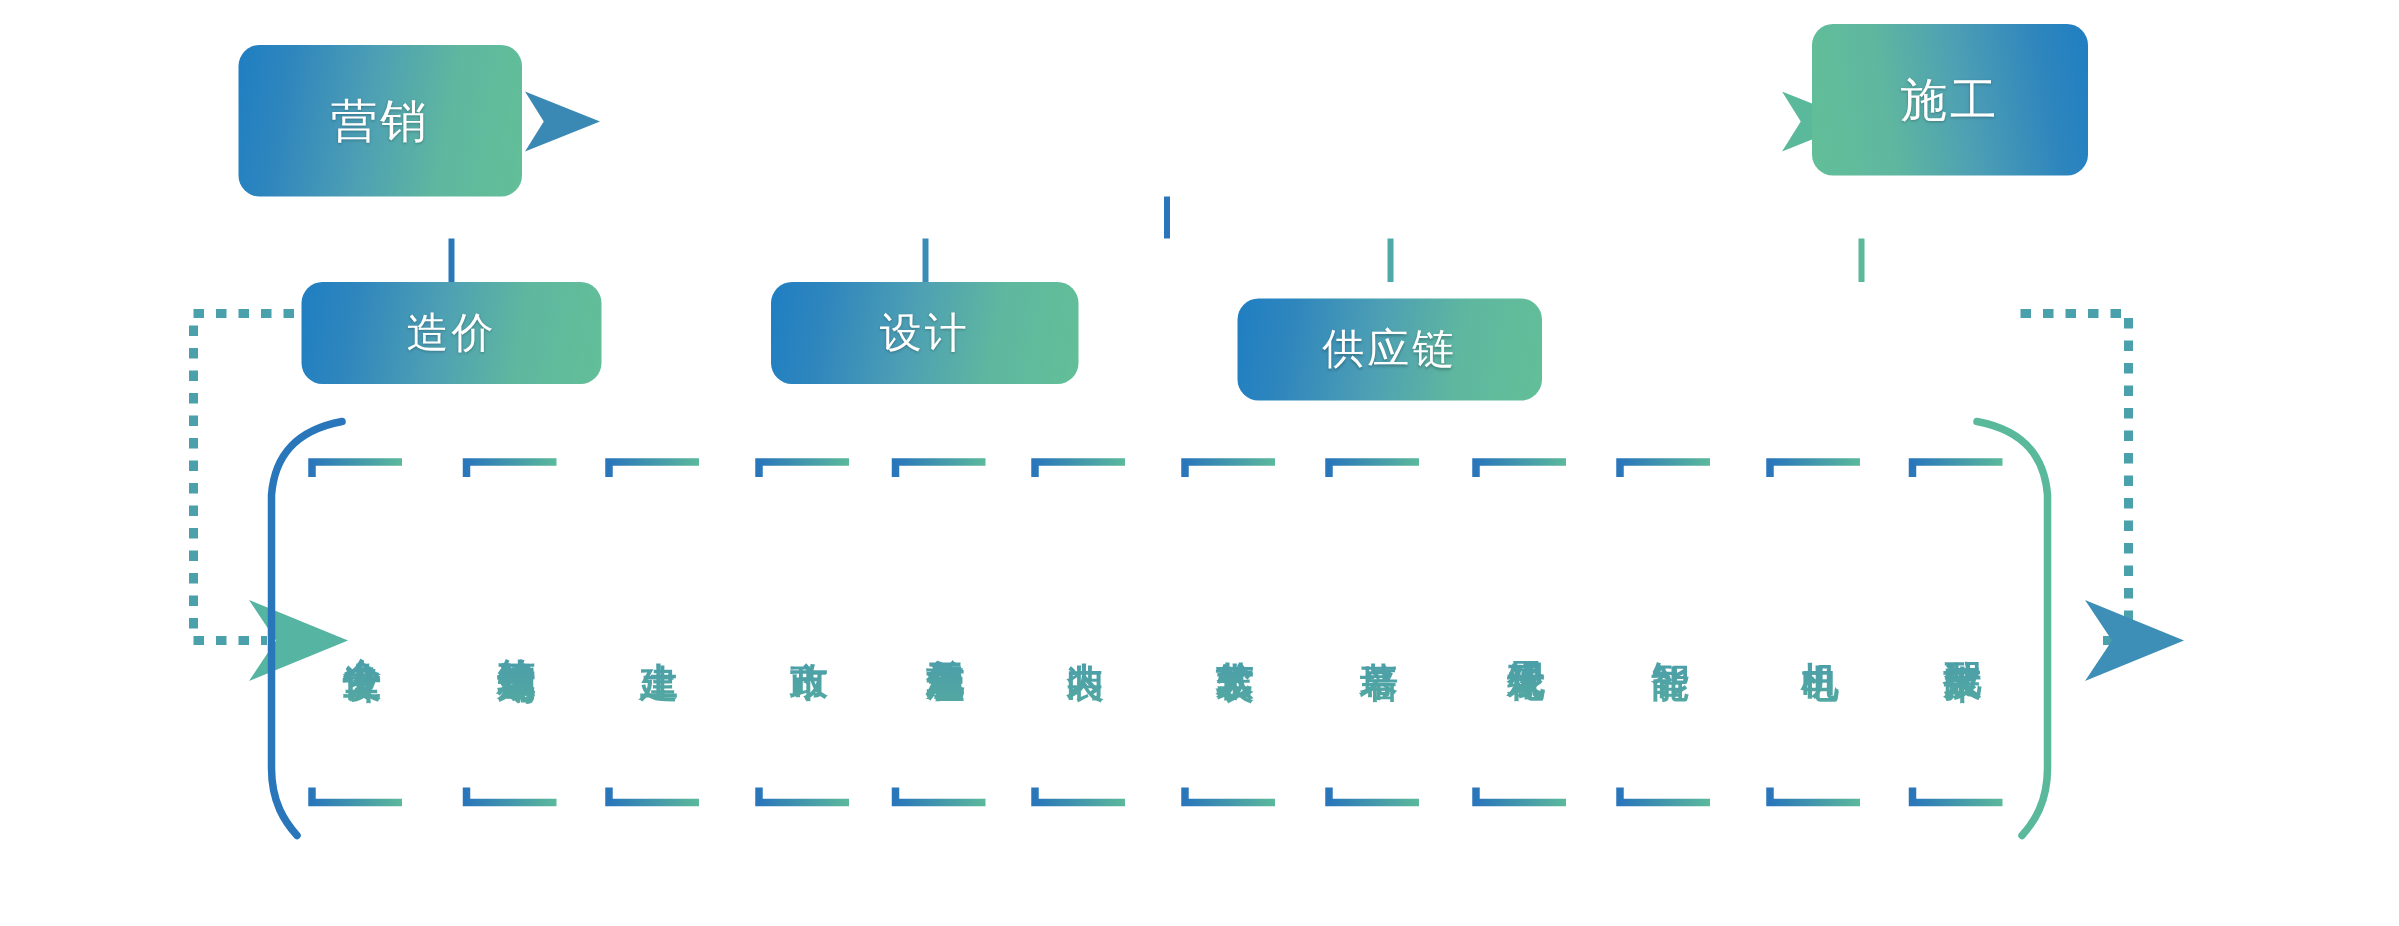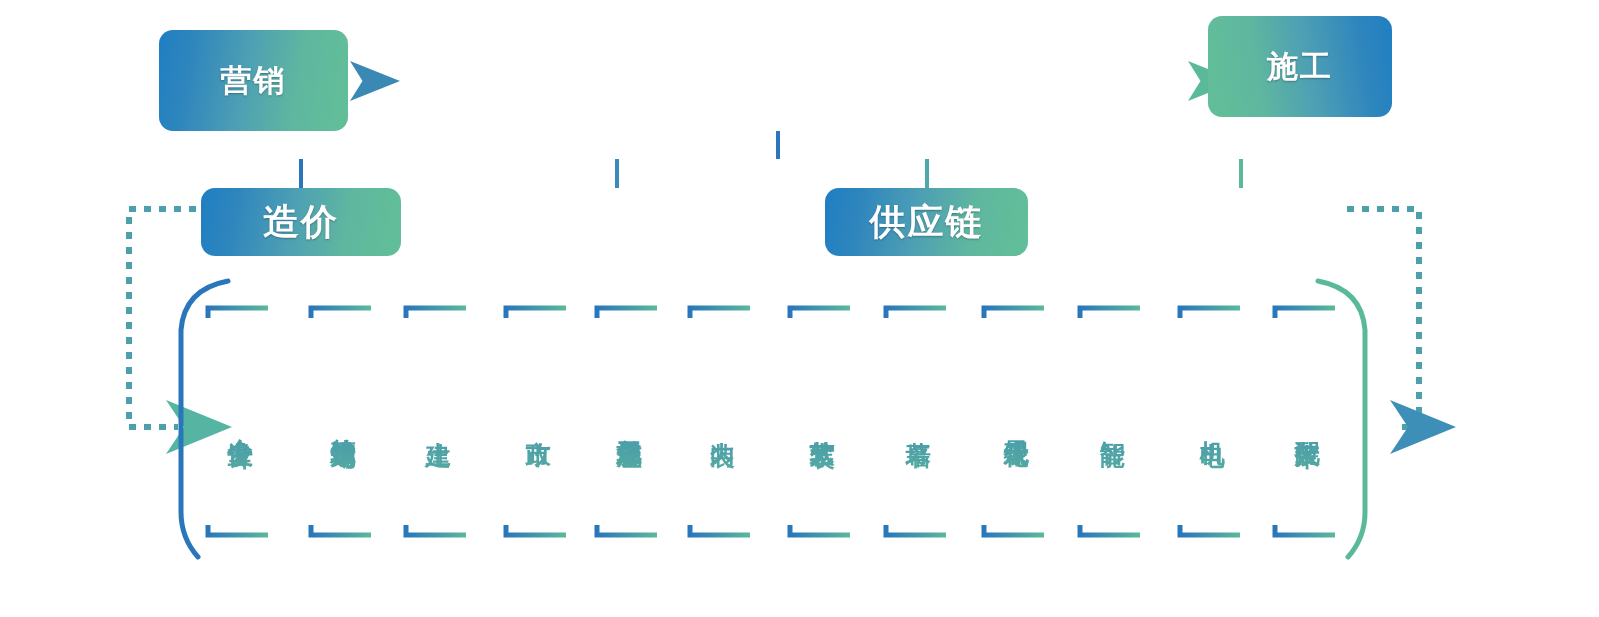--- a/index.html
+++ b/index.html
@@ -1,33 +1,33 @@
 <!DOCTYPE html>
 <html><head>
 <meta charset="utf-8">
 <style>
   html,body{margin:0;padding:0;background:#ffffff;}
   body{width:1599px;height:617px;font-family:"Liberation Serif","DejaVu Serif",serif;overflow:hidden;}
   #stage{position:relative;width:1599px;height:617px;}
   svg.layer{position:absolute;left:0;top:0;width:1599px;height:617px;pointer-events:none;}
 
   .box{position:absolute;border-radius:14px;display:flex;align-items:center;justify-content:center;
-       color:#ffffff;font-weight:bold;letter-spacing:2px;
+       color:#ffffff;font-weight:normal;letter-spacing:2px;
        text-shadow:0 1px 2px rgba(0,0,0,.28);}
   .box.grad{background:linear-gradient(100deg,#1f7ec2 0%,#2f86bd 18%,#4d9fb4 45%,#5fb79f 72%,#62bf98 100%);}
   .box.gradR{background:linear-gradient(260deg,#1f7ec2 0%,#2f86bd 18%,#4d9fb4 45%,#5fb79f 72%,#62bf98 100%);}
 
   #main-box{left:512px;top:29px;width:532px;height:102px;font-size:36px;letter-spacing:1px;}
   #marketing-box{left:159px;top:30px;width:189px;height:101px;font-size:31px;}
   #construction-box{left:1208px;top:16px;width:184px;height:101px;font-size:31px;}
 
-  .l2{top:188px;height:68px;font-size:36px;}
+  .l2{top:188px;height:68px;font-size:28px;}
   #lvl2-cost{left:201px;width:200px;}
   #lvl2-design{left:514px;width:205px;}
-  #lvl2-supply{left:825px;width:203px;}
+  #lvl2-supply{left:825px;width:203px;margin-top:11px;}
   #lvl2-tech{left:1139px;width:203px;}
 
   .item{position:absolute;top:313px;width:68px;height:217px;}
   .item .label{position:absolute;left:0;right:0;top:0;bottom:0;
       display:flex;align-items:center;justify-content:center;
       writing-mode:vertical-rl;text-orientation:upright;
       font-size:25px;font-weight:bold;line-height:1.02;letter-spacing:1px;
       background:linear-gradient(185deg,#2c7fc0 0%,#3e90b4 40%,#56ab9f 75%,#63bd94 100%);
       -webkit-background-clip:text;background-clip:text;color:transparent;
       text-shadow:none;}
@@ -170,20 +170,21 @@
       </g>
     </g>
   </svg>
 
 
   <div class="box grad" id="marketing-box">营销</div>
 
   <div class="box gradR" id="construction-box">施工</div>
 
   <div class="box grad l2" id="lvl2-cost">造价</div>
+  <div class="box grad l2" id="lvl2-design">设计</div>
   <div class="box grad l2" id="lvl2-supply">供应链</div>
 
   <div class="item" style="left:206px">
     <div class="label">全专业设计</div>
     </div>
   <div class="item" style="left:309px">
     <div class="label">建筑设计与规划</div>
     </div>
   <div class="item" style="left:404px">
     <div class="label">土建</div>

